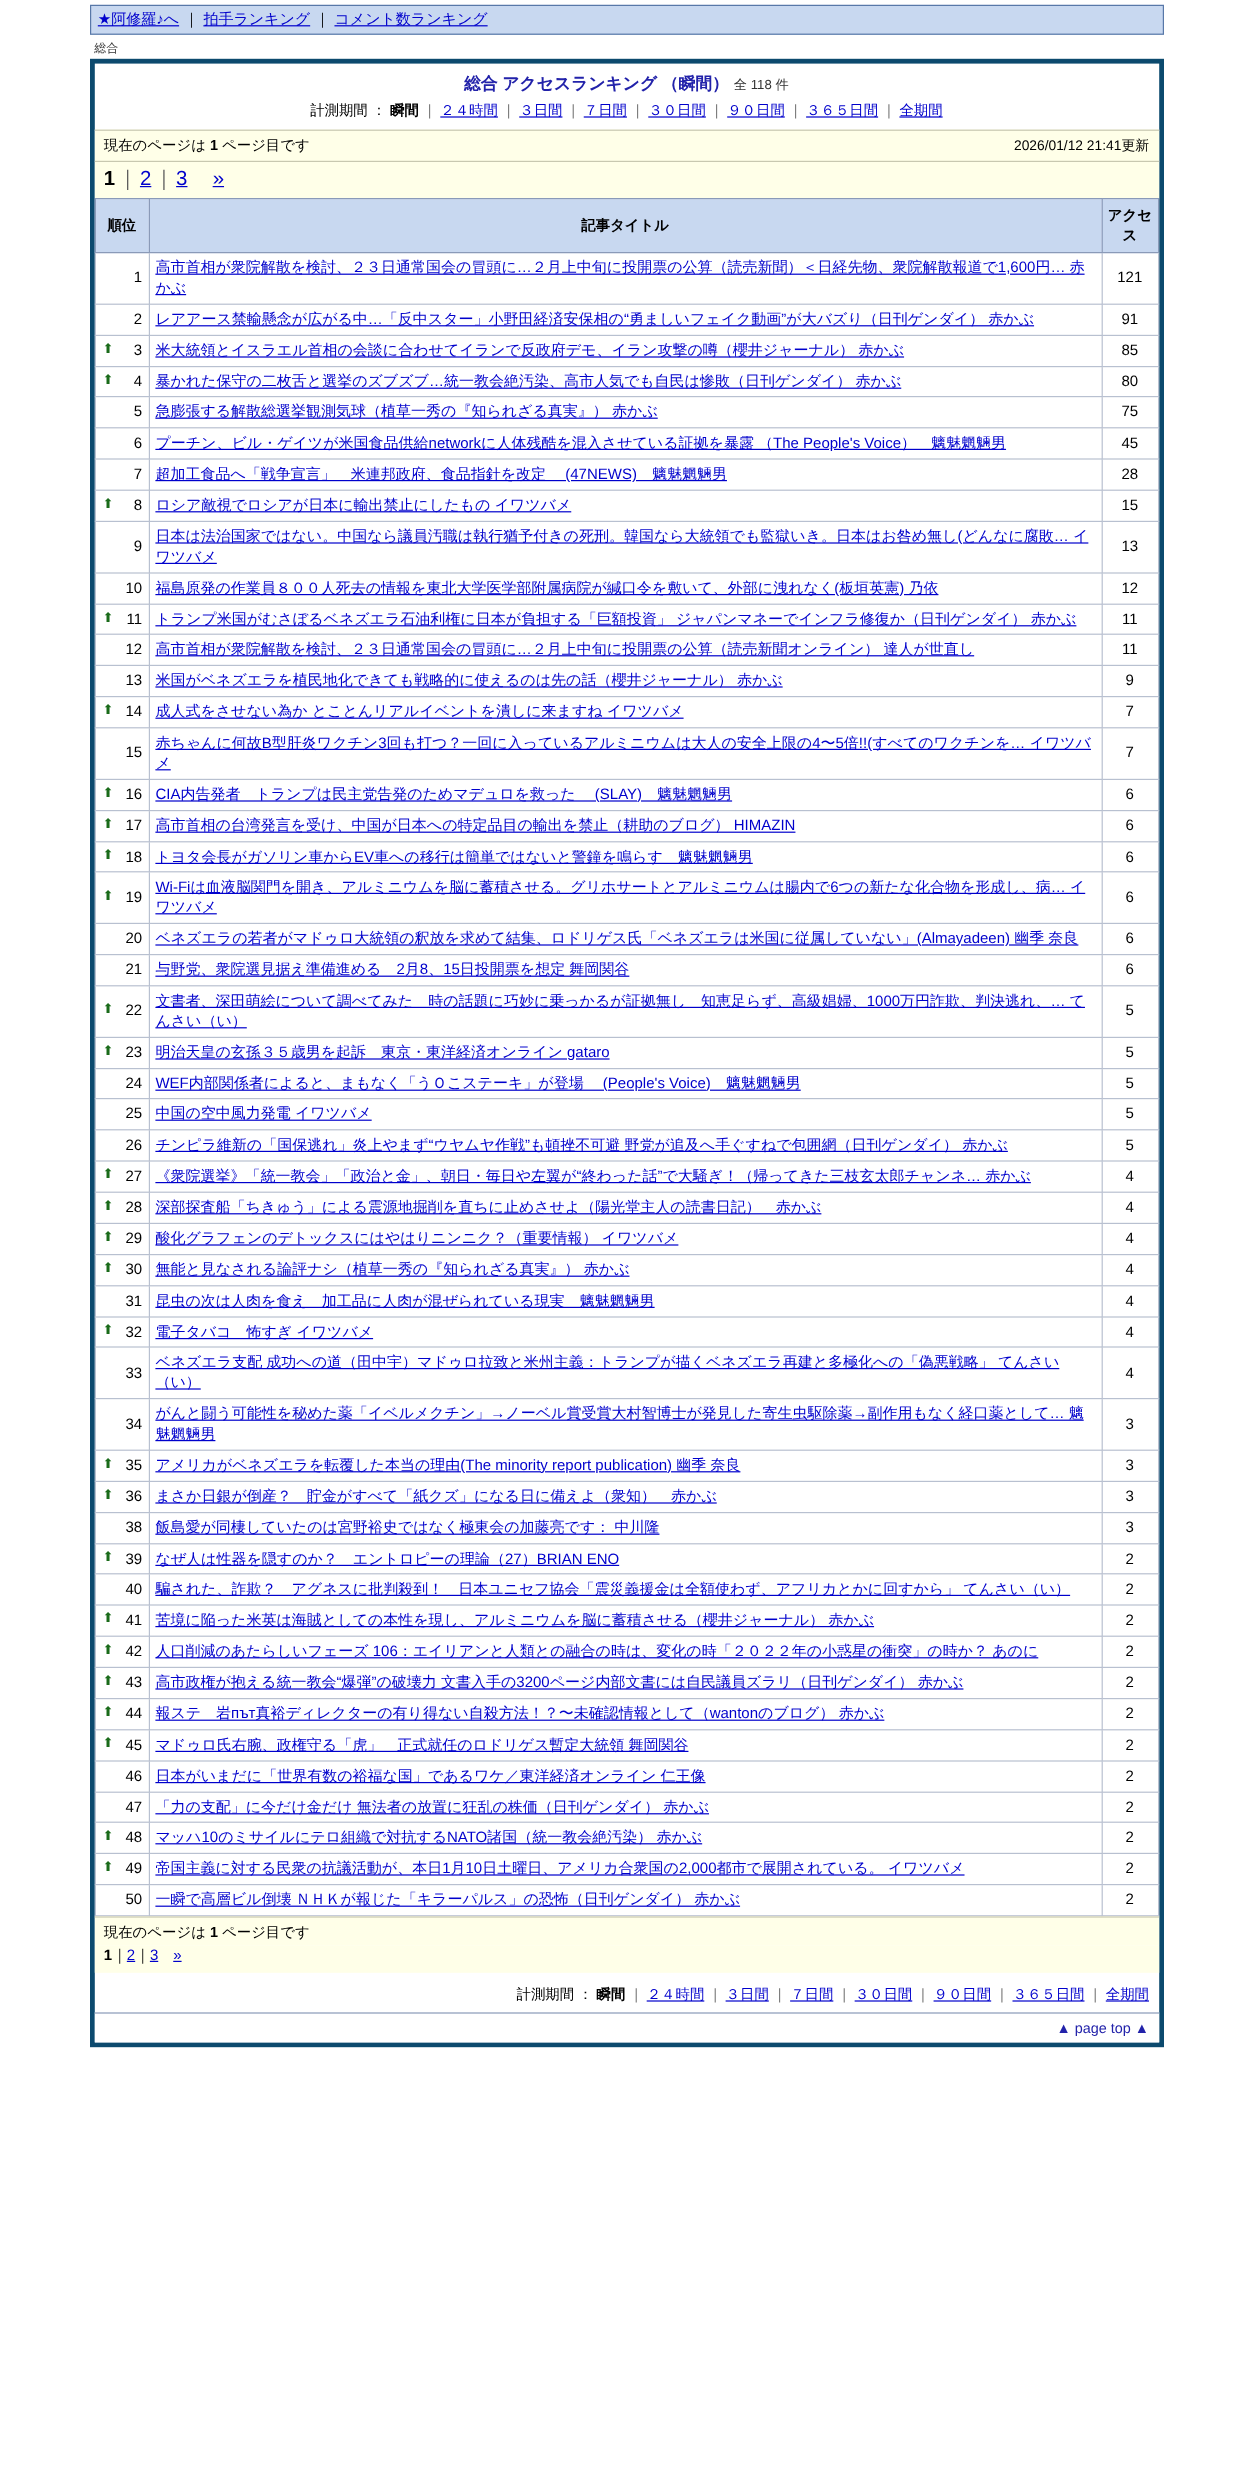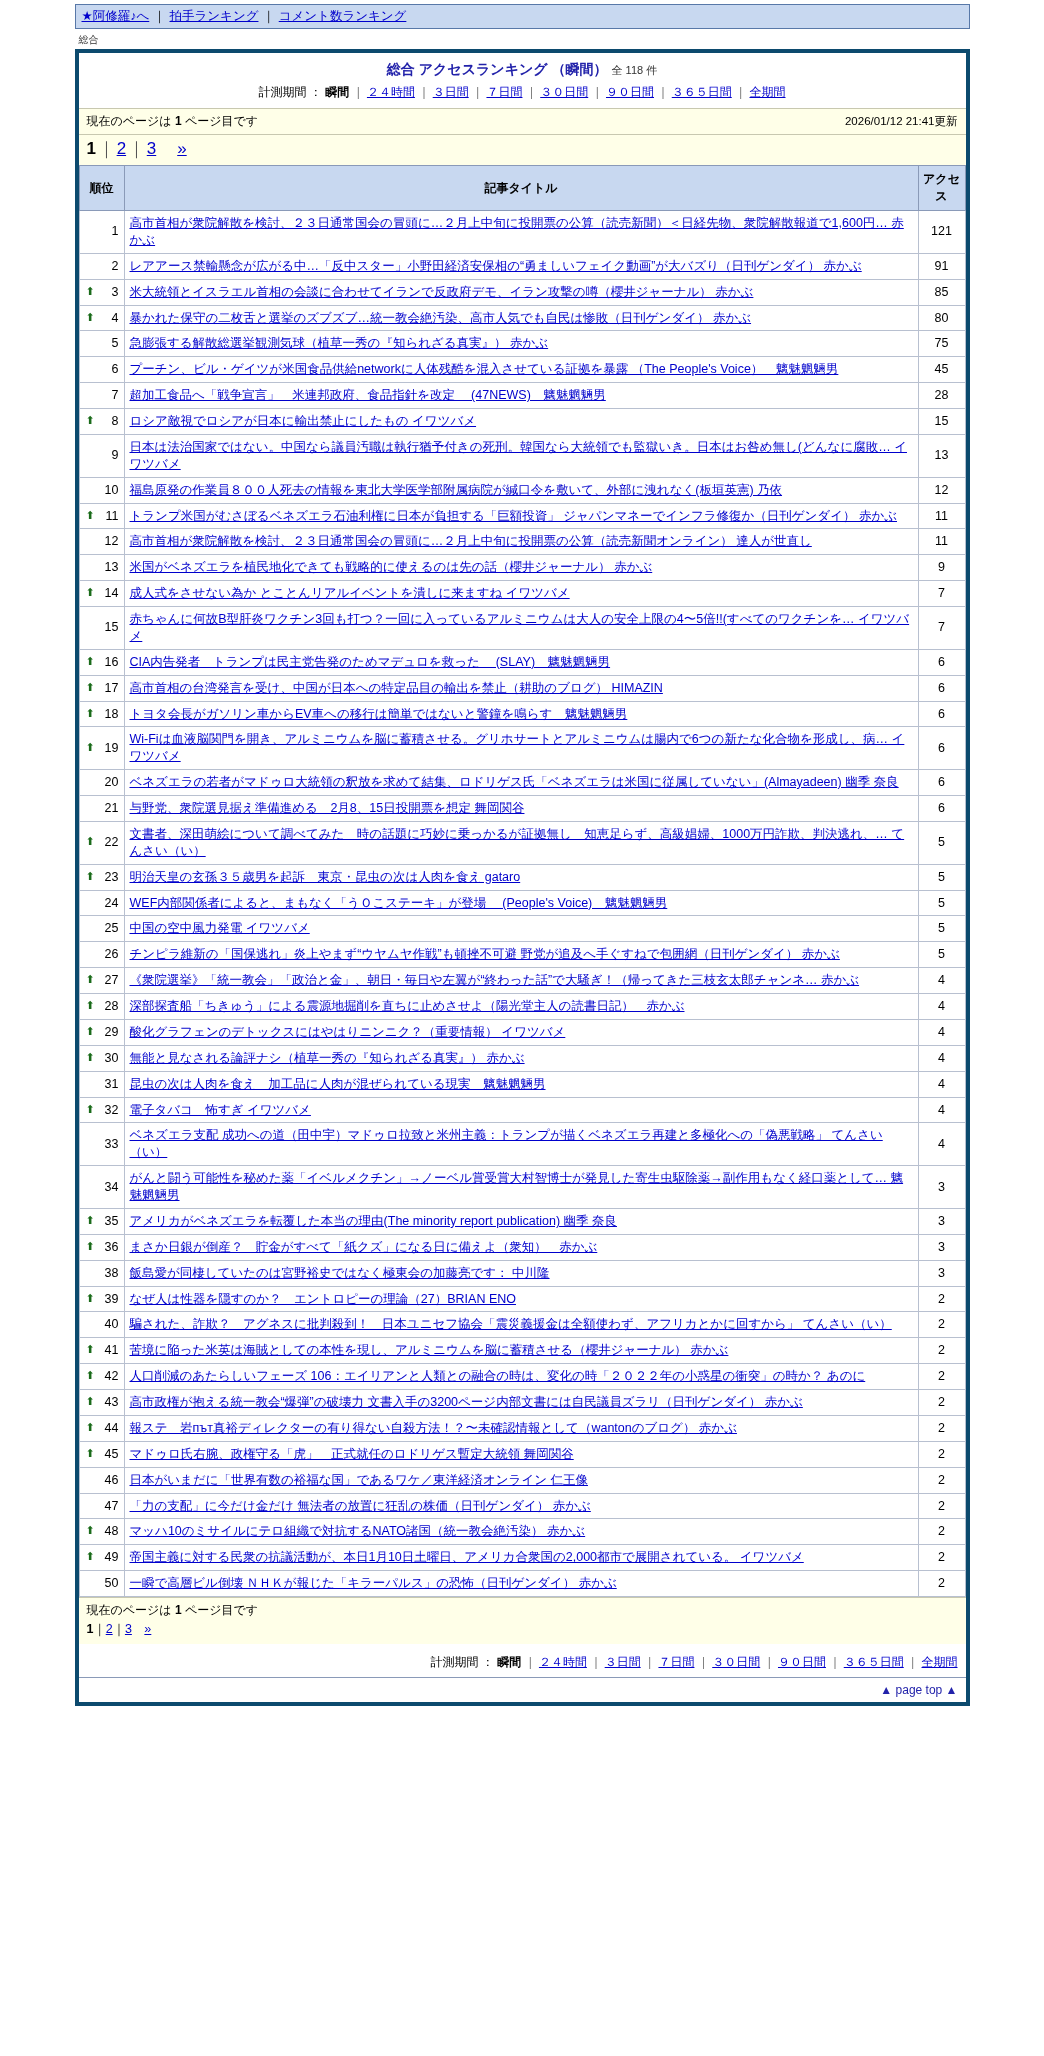--- a/index.html
+++ b/index.html
@@ -308,21 +308,21 @@
             <td class="title"><a href="#">与野党、衆院選見据え準備進める　2月8、15日投開票を想定 舞岡関谷</a></td>
             <td class="acc">6</td>
           </tr>
           <tr>
             <td class="rank"><span class="arrow">⬆</span><span>22</span></td>
             <td class="title"><a href="#">文書者、深田萌絵について調べてみた　時の話題に巧妙に乗っかるが証拠無し　知恵足らず、高級娼婦、1000万円詐欺、判決逃れ、… てんさい（い）</a></td>
             <td class="acc">5</td>
           </tr>
           <tr>
             <td class="rank"><span class="arrow">⬆</span><span>23</span></td>
-            <td class="title"><a href="#">明治天皇の玄孫３５歳男を起訴　東京・昆虫の次は人肉を食え gataro</a></td>
+            <td class="title"><a href="#">明治天皇の玄孫３５歳男を起訴　東京・東洋経済オンライン gataro</a></td>
             <td class="acc">5</td>
           </tr>
           <tr>
             <td class="rank"><span>24</span></td>
             <td class="title"><a href="#">WEF内部関係者によると、まもなく「うＯこステーキ」が登場 　(People's Voice)　魑魅魍魎男</a></td>
             <td class="acc">5</td>
           </tr>
           <tr>
             <td class="rank"><span>25</span></td>
             <td class="title"><a href="#">中国の空中風力発電 イワツバメ</a></td>

